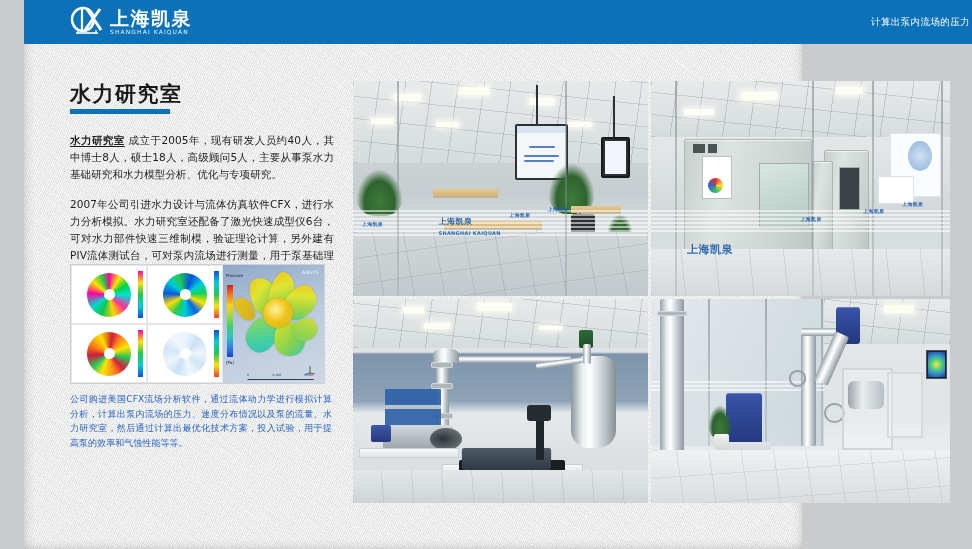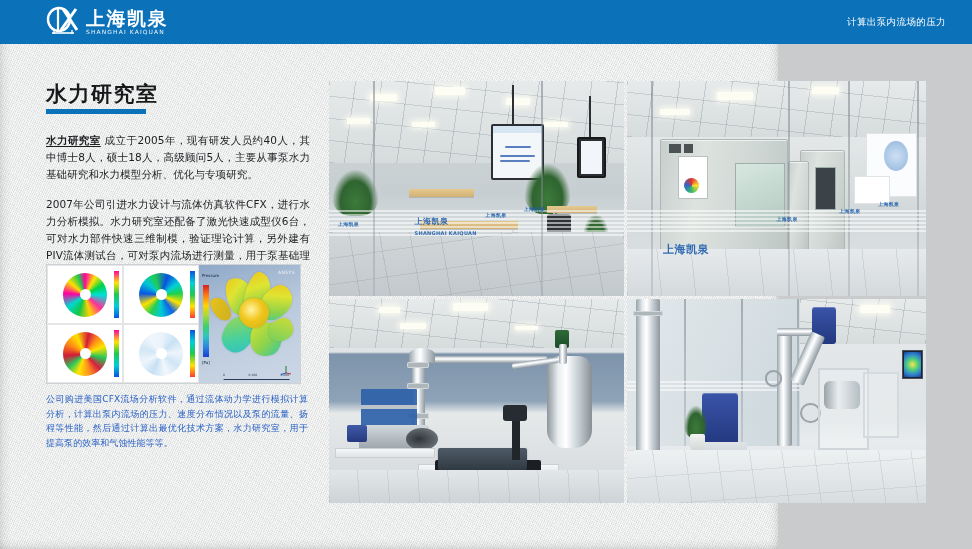--- a/index.html
+++ b/index.html
@@ -12,20 +12,21 @@
   #slide {
     position: relative;
     width: 778px; height: 549px;
     background:
       linear-gradient(90deg, rgba(0,0,0,0.10) 0px, rgba(0,0,0,0.045) 4px, rgba(0,0,0,0.0) 11px),
       linear-gradient(270deg, rgba(0,0,0,0.09) 0px, rgba(0,0,0,0.03) 4px, rgba(0,0,0,0.0) 10px),
       linear-gradient(0deg, rgba(0,0,0,0.10) 0px, rgba(0,0,0,0.04) 4px, rgba(0,0,0,0.0) 10px),
       repeating-linear-gradient(115deg, rgba(255,255,255,0.55) 0 1px, rgba(0,0,0,0.018) 1px 2px),
       repeating-linear-gradient(25deg, rgba(255,255,255,0.40) 0 1px, rgba(0,0,0,0.015) 1px 2px),
       #e5e6e6;
+    margin-left: 24px;
   }
 
   
   #header {
     position: absolute; left: 0; top: 0; width: 972px; height: 44px;
     background: #0b72ba;
   }
   #logo-group {
     position: absolute; left: 46px; top: 6px;
     display: flex; align-items: center; gap: 6px;
@@ -407,21 +408,21 @@
       </div>
 
       <svg id="axis-tri" viewBox="0 0 12 12">
         <path d="M6 10 L6 3" stroke="#1e7a3a" stroke-width="1" fill="none"></path>
         <path d="M6 10 L11 11" stroke="#b33" stroke-width="1" fill="none"></path>
         <path d="M6 10 L1 11.5" stroke="#2650c8" stroke-width="1" fill="none"></path>
       </svg>
     </div>
   </div>
 
-  <div id="cfd-caption">公司购进美国CFX流场分析软件，通过流体动力学进行模拟计算分析，计算出泵内流场的压力、速度分布情况以及泵的流量、扬程等性能，然后通过计算出最优化技术方案，水力研究室，用于提高泵的效率和气蚀性能等等。</div>
+  <div id="cfd-caption">公司购进美国CFX流场分析软件，通过流体动力学进行模拟计算分析，计算出泵内流场的压力、速度分布情况以及泵的流量、水力研究室，然后通过计算出最优化技术方案，投入试验，用于提高泵的效率和气蚀性能等等。</div>
 
   <div id="photo-grid">
 
     <div class="photo" id="photo-office">
       <div class="ceiling"></div>
       <div class="ceil-light" style="left:14%;top:6%;width:9%;height:3.5%;"></div>
       <div class="ceil-light" style="left:36%;top:3%;width:10%;height:3.5%;"></div>
       <div class="ceil-light" style="left:60%;top:8%;width:8%;height:3%;"></div>
       <div class="ceil-light" style="left:6%;top:17%;width:8%;height:3%;"></div>
       <div class="ceil-light" style="left:28%;top:19%;width:8%;height:2.6%;"></div>

